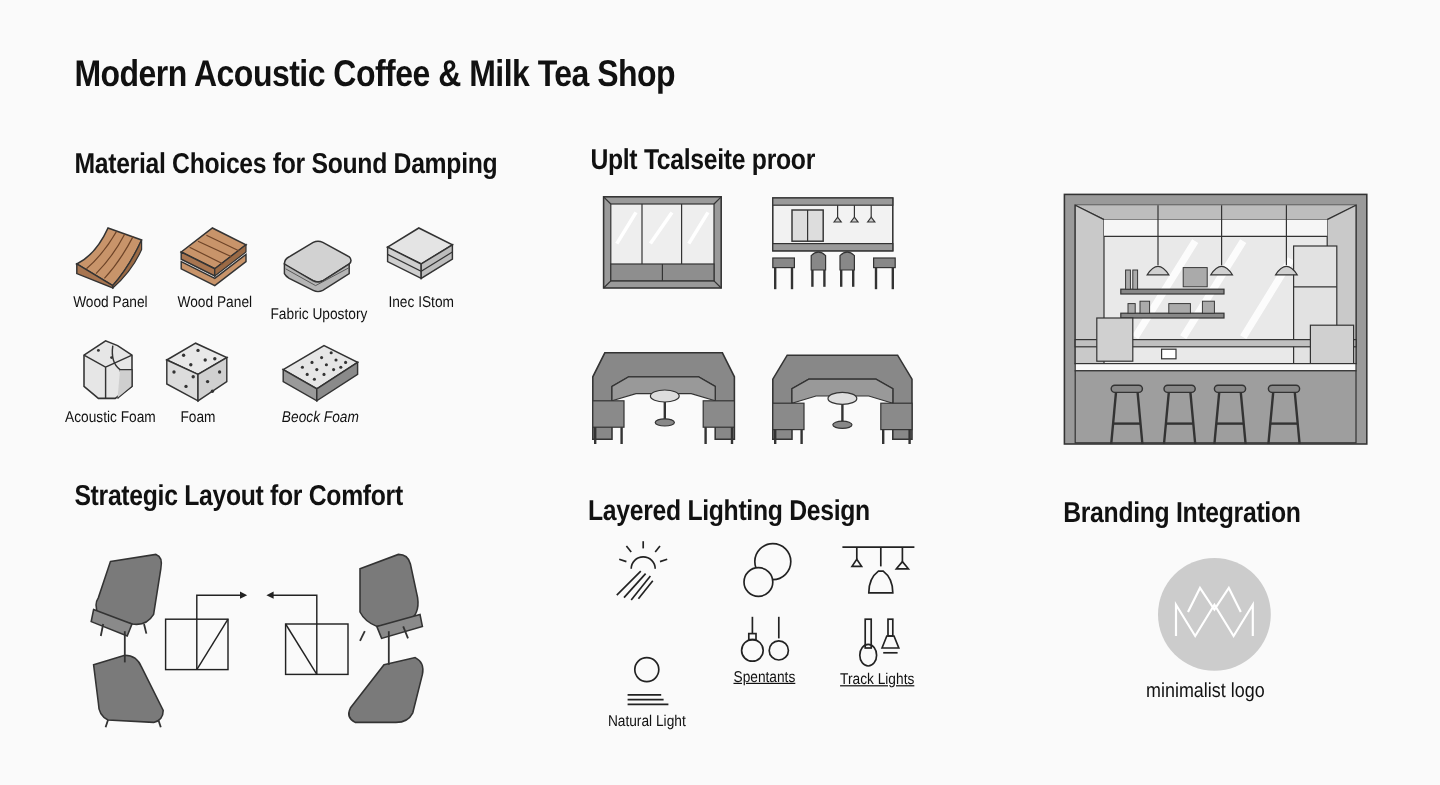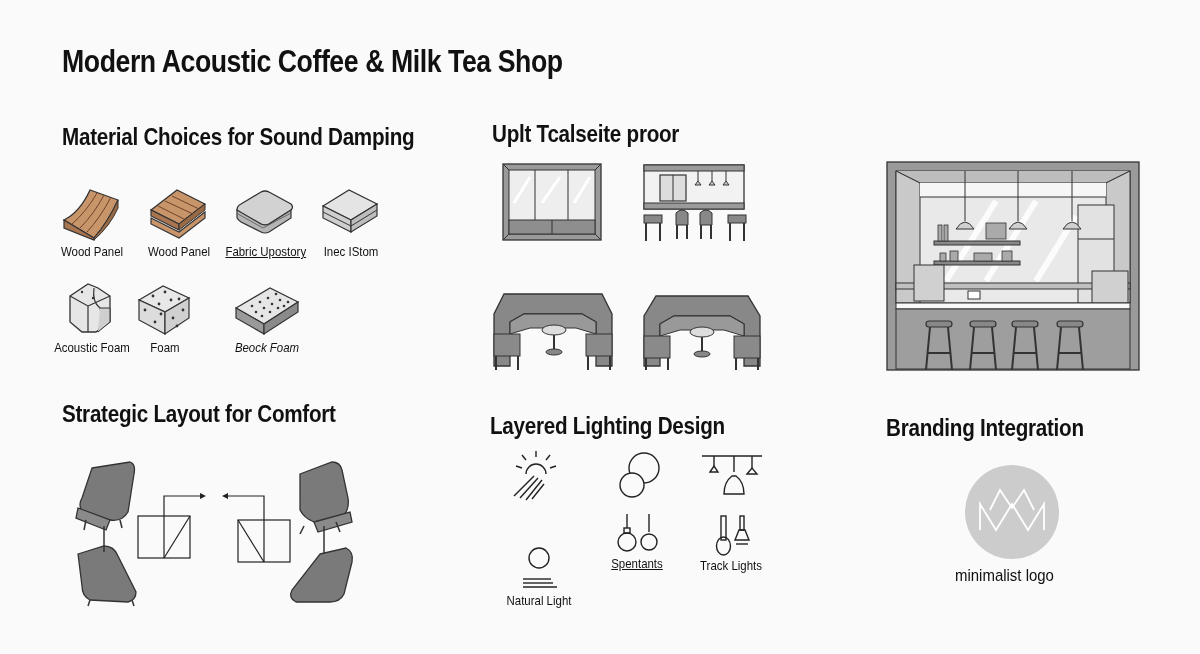--- a/index.html
+++ b/index.html
@@ -34,21 +34,21 @@
   <svg width="64" height="60" viewBox="0 0 64 60">
     <path d="M4 28 L30 8 L58 22 L32 42 Z" fill="#c8946a" stroke="#333" stroke-width="1.3"></path>
     <path d="M4 28 L4 34 L32 48 L32 42 Z" fill="#a87550" stroke="#333" stroke-width="1.2"></path>
     <path d="M32 42 L58 22 L58 28 L32 48Z" fill="#9a6a45" stroke="#333" stroke-width="1"></path>
     <path d="M4 36 L32 50 L58 30 L58 36 L32 56 L4 42 Z" fill="#c8946a" stroke="#333" stroke-width="1.2"></path>
     <path d="M11 24 L39 38 M18 19 L46 32 M25 14 L52 27" fill="none" stroke="#6e4428" stroke-width="1"></path>
   </svg>
   <div class="lbl">Wood Panel</div>
 </div>
 
-<div class="item" style="left:220px;top:182px;text-decoration:underline;">
+<div class="item" style="left:220px;top:192px;">
   <svg width="64" height="60" viewBox="0 0 64 60">
     <path d="M4 28 Q4 24 8 22 L28 10 Q32 8 36 10 L58 22 Q61 25 58 28 L36 42 Q32 44 28 42 L6 30 Z" fill="#d2d2d2" stroke="#333" stroke-width="1.3"></path>
     <path d="M4 28 L4 36 Q5 38 8 40 L28 50 Q32 52 36 50 L58 36 L58 28 L36 42 Q32 44 28 42 Z" fill="#b5b5b5" stroke="#333" stroke-width="1.2"></path>
     <path d="M5 32 L30 46 L58 31" fill="none" stroke="#555" stroke-width="0.8"></path>
   </svg>
   <div class="lbl">Fabric Upostory</div>
 </div>
 
 <div class="item" style="left:306px;top:182px;">
   <svg width="64" height="60" viewBox="0 0 64 60">
@@ -339,21 +339,21 @@
         <line x1="14" y1="0" x2="14" y2="14"></line>
         <rect x="11" y="14" width="6" height="5"></rect>
         <circle cx="14" cy="28" r="9"></circle>
         <line x1="36" y1="0" x2="36" y2="18"></line>
         <circle cx="36" cy="28" r="8"></circle>
       </g>
   </svg>
   <div class="lbl">Spentants</div>
 </div>
 
-<div class="item" style="left:686px;top:514px;">
+<div class="item" style="left:686px;top:514px;text-decoration:underline;">
   <svg width="44" height="42" viewBox="0 0 44 42">
     <g fill="none" stroke="#222" stroke-width="1.4">
         <rect x="12" y="2" width="5" height="24"></rect>
         <ellipse cx="14.5" cy="32" rx="7" ry="9"></ellipse>
         <rect x="31" y="2" width="4" height="14"></rect>
         <path d="M26 26 L30 16 L36 16 L40 26 Z"></path>
         <line x1="27" y1="30" x2="39" y2="30"></line>
       </g>
   </svg>
   <div class="lbl">Track Lights</div>

